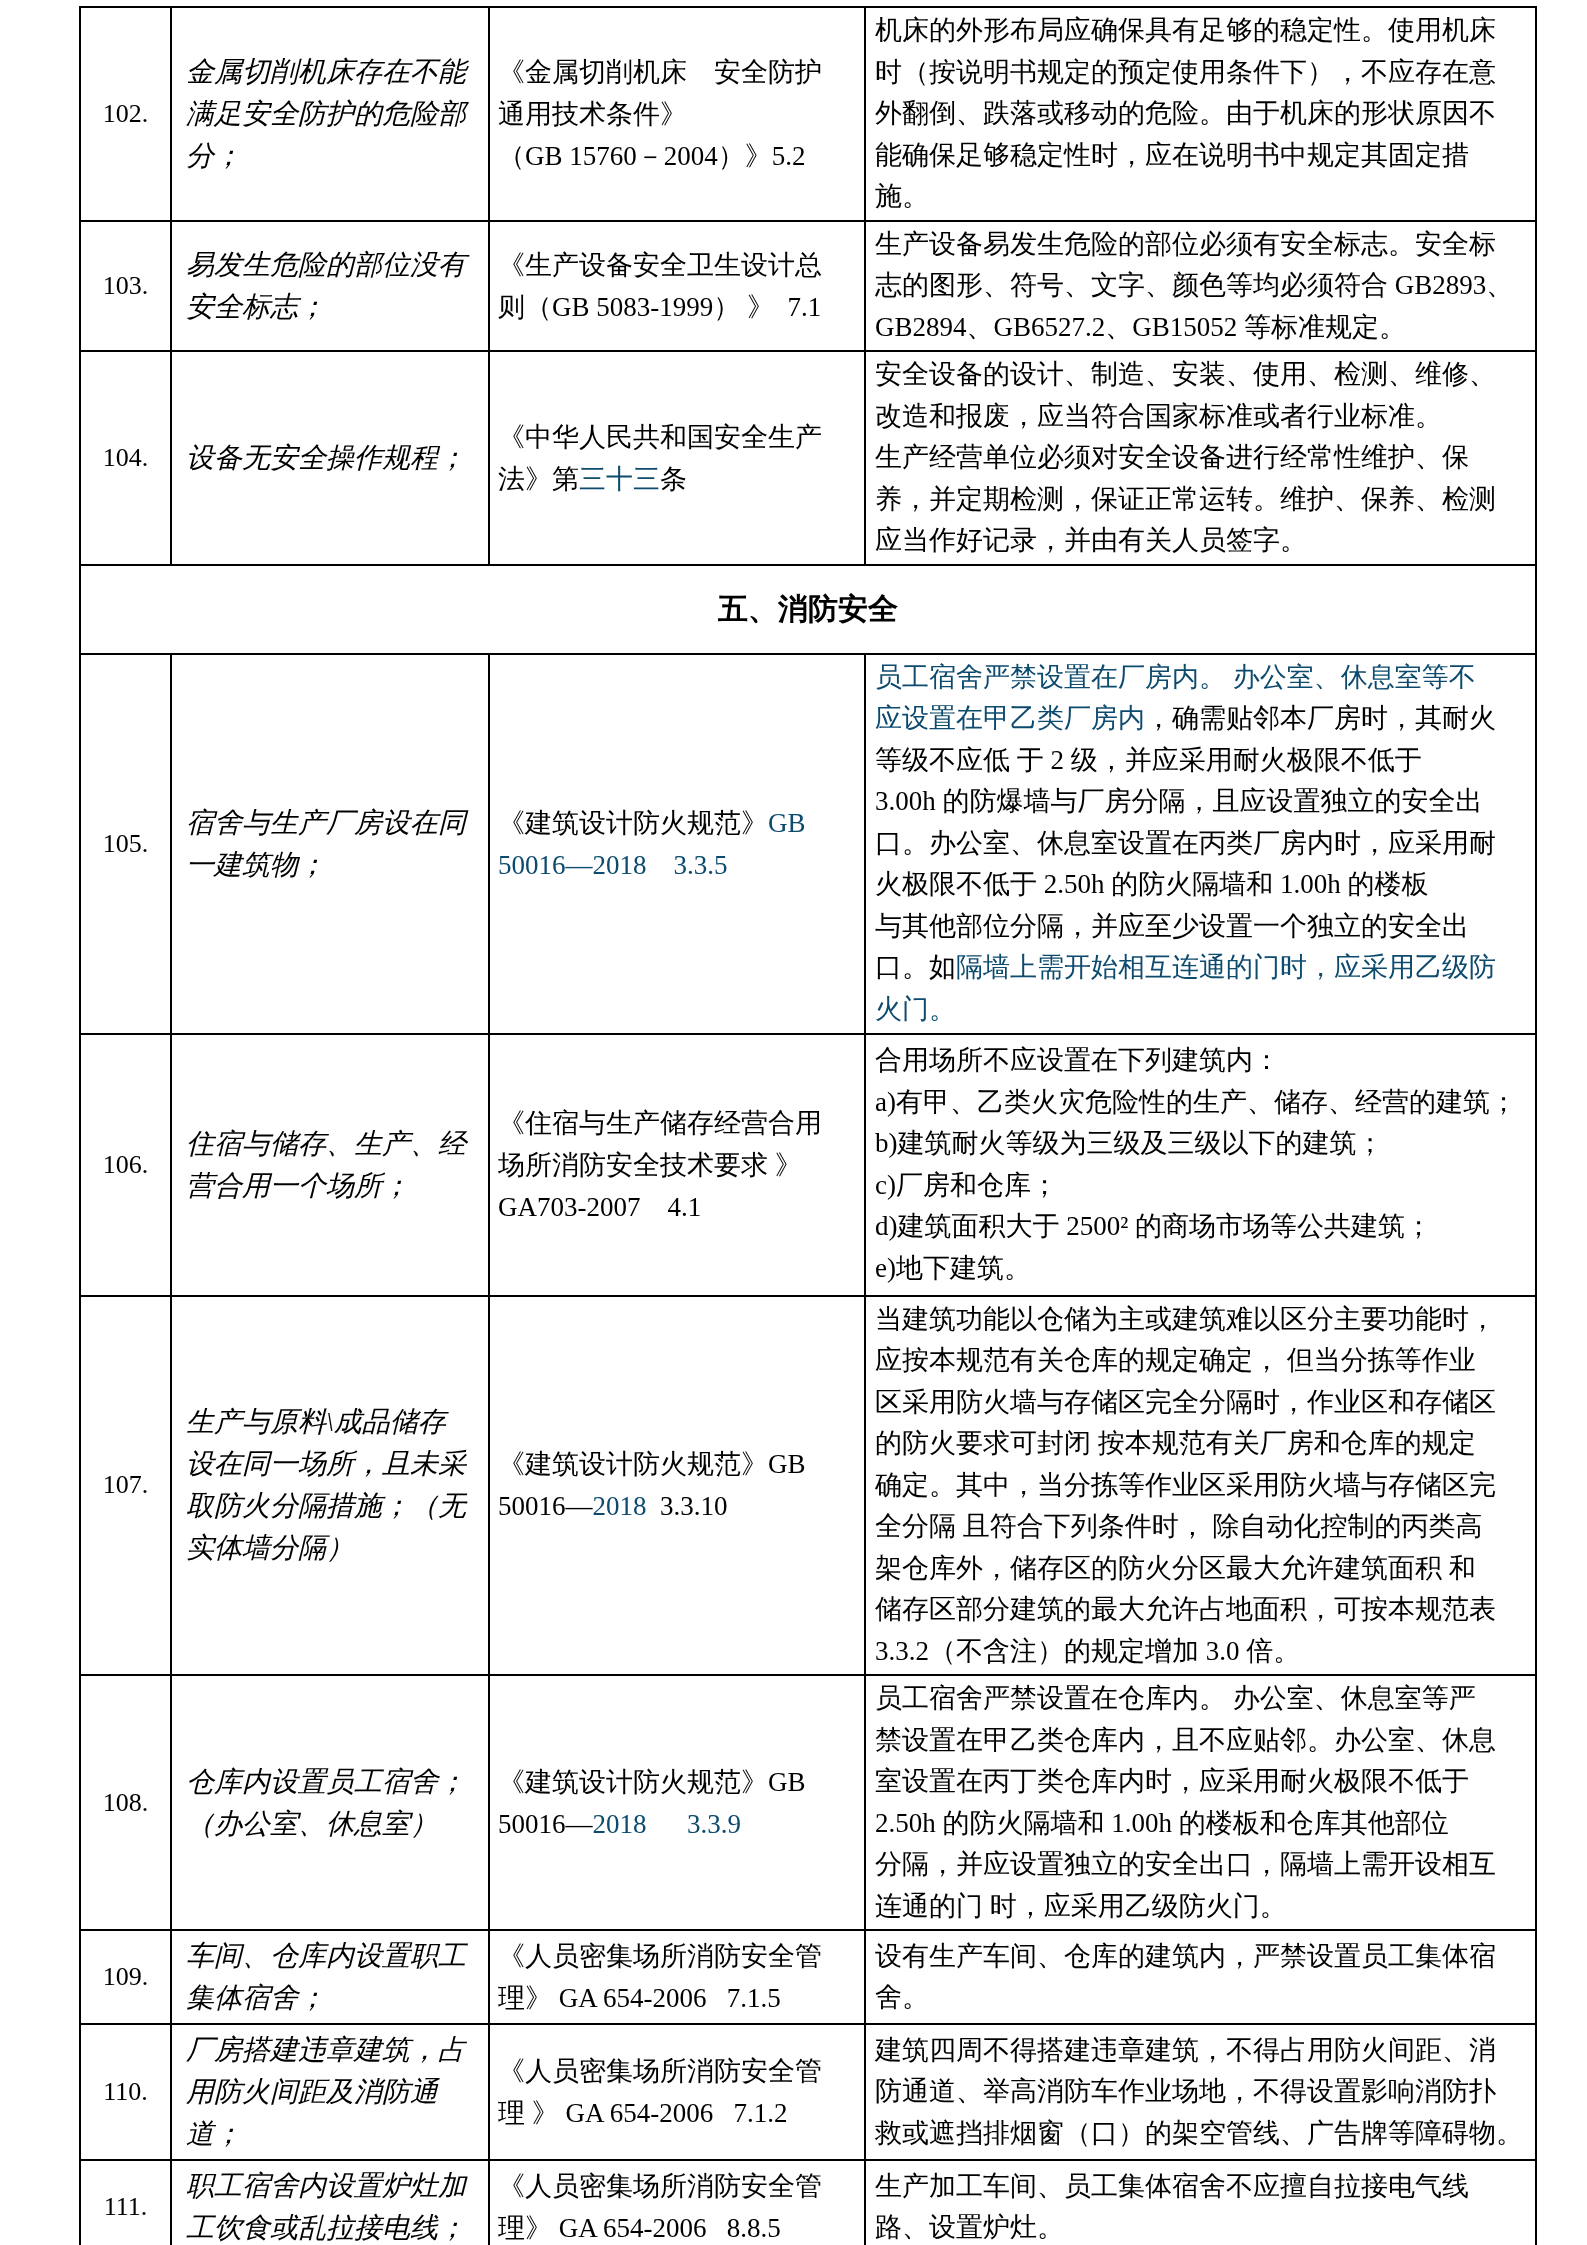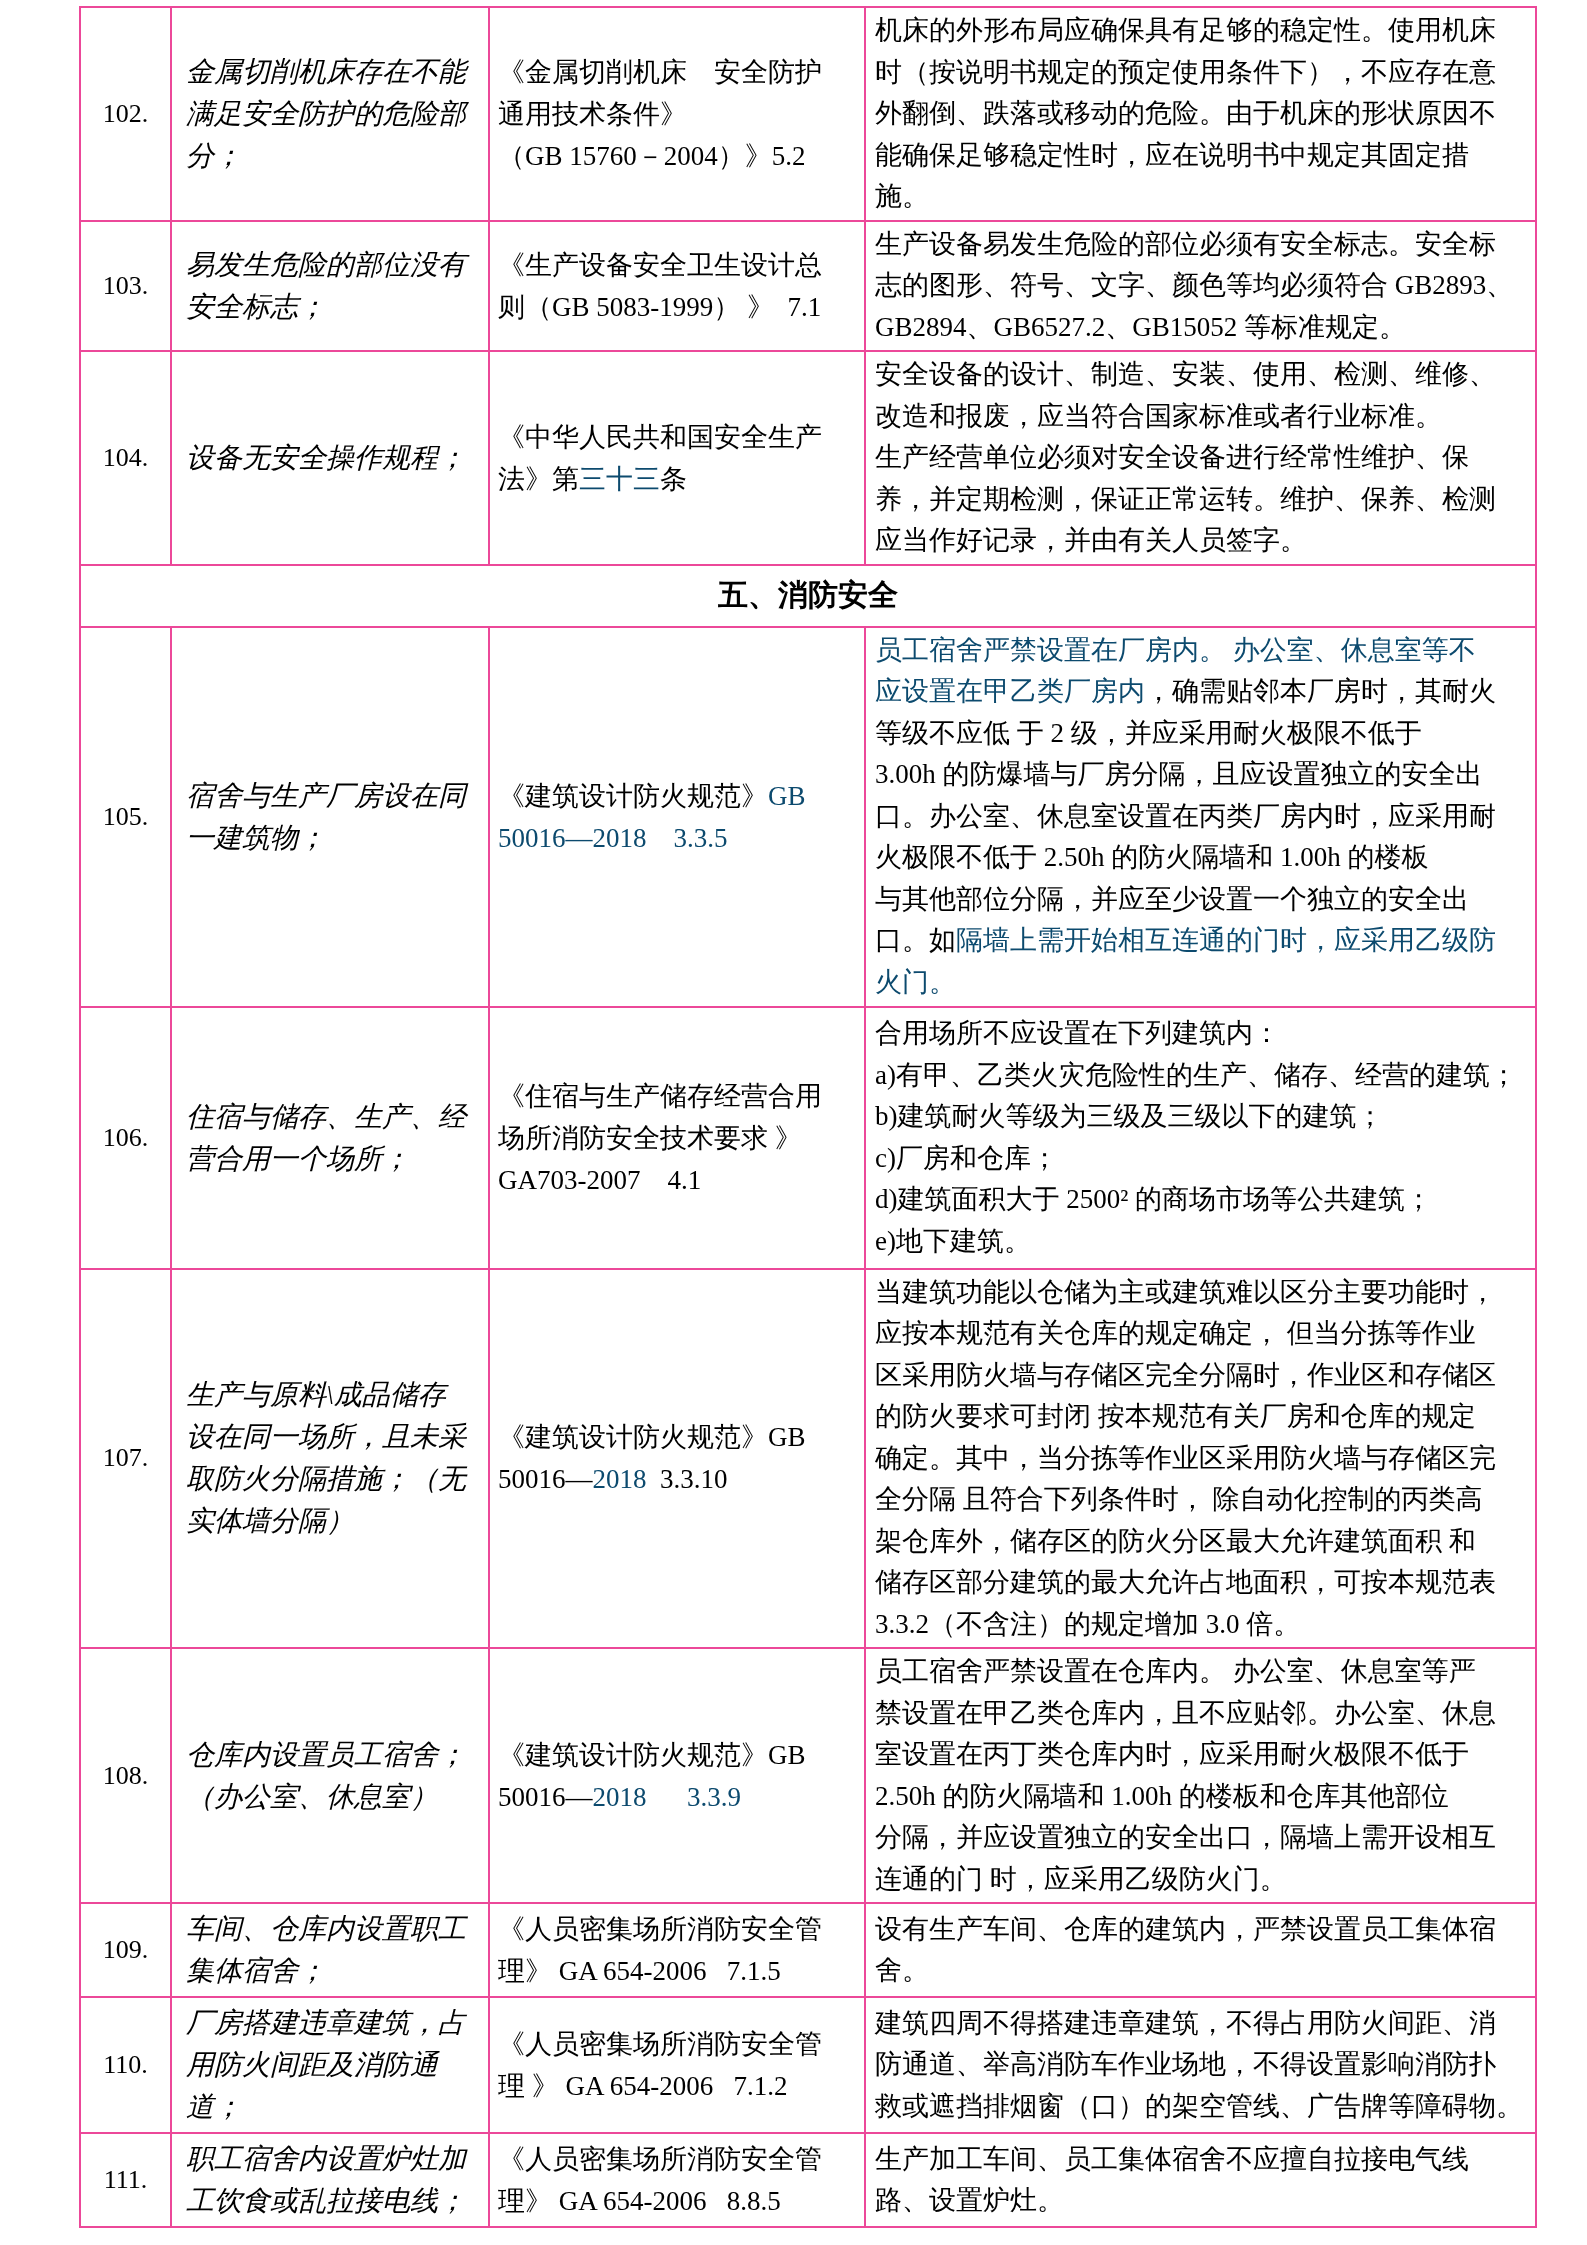--- a/index.html
+++ b/index.html
@@ -6,21 +6,21 @@
   body{
     width:1587px;height:2245px;background:#ffffff;color:#000;
     font-family:"Liberation Serif","DejaVu Serif",serif;
     position:relative;overflow:hidden;
   }
   table.rules{
     position:absolute;left:79px;top:6px;width:1456px;
     border-collapse:collapse;table-layout:fixed;
   }
   td{
-    border:2px solid #ec4899;
+    border:2px solid #000000;
     padding:0;vertical-align:middle;overflow:hidden;
   }
   td.num-cell{
     text-align:center;font-size:26px;
   }
   td.issue-cell{
     font-size:28px;line-height:42px;
     padding:4px 8px 4px 14px;white-space:pre-wrap;font-style:italic;
   }
   td.reg-cell{
@@ -76,21 +76,21 @@
           <td class="num-cell"><span>104.</span></td>
           <td class="issue-cell"><span>设备无安全操作规程；</span></td>
           <td class="reg-cell"><span>《中华人民共和国安全生产
 法》第</span><span class="red">三十三</span><span>条</span></td>
           <td class="detail-cell"><span>安全设备的设计、制造、安装、使用、检测、维修、
 改造和报废，应当符合国家标准或者行业标准。
 生产经营单位必须对安全设备进行经常性维护、保
 养，并定期检测，保证正常运转。维护、保养、检测
 应当作好记录，并由有关人员签字。</span></td>
         </tr>
-        <tr style="height: 62px;">
+        <tr style="height: 89px;">
           <td colspan="4" class="section-cell">五、消防安全</td>
         </tr>
         <tr style="height: 380px;">
           <td class="num-cell"><span>105.</span></td>
           <td class="issue-cell"><span>宿舍与生产厂房设在同
 一建筑物；</span></td>
           <td class="reg-cell"><span>《建筑设计防火规范》</span><span class="red">GB
 50016—2018    3.3.5</span></td>
           <td class="detail-cell"><span class="red">员工宿舍严禁设置在厂房内。 办公室、休息室等不
 应设置在甲乙类厂房内</span><span>，确需贴邻本厂房时，其耐火

